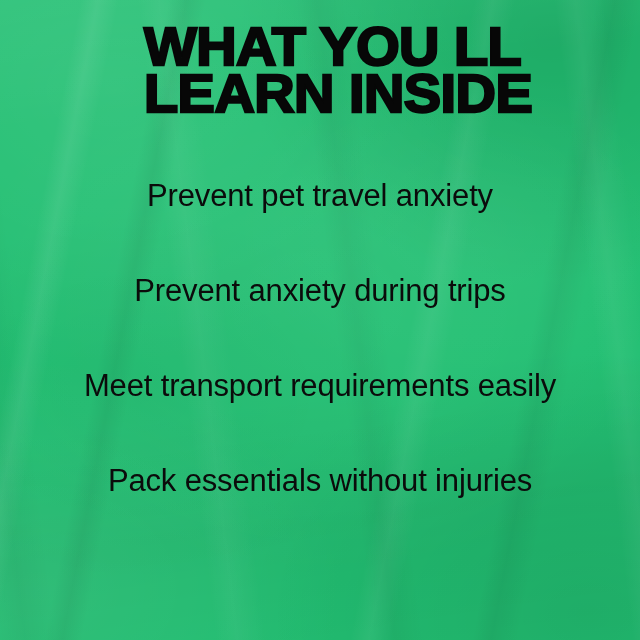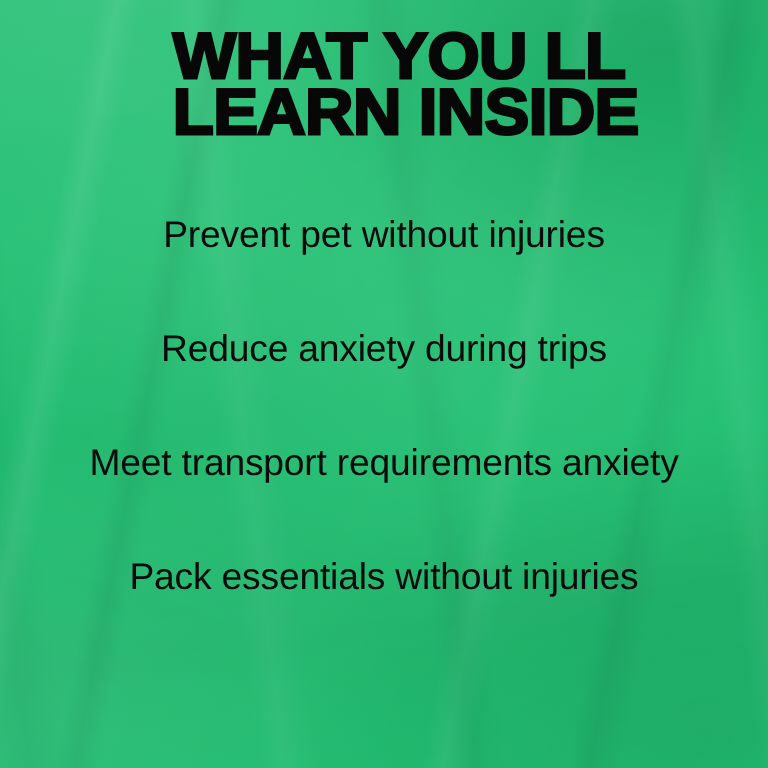--- a/index.html
+++ b/index.html
@@ -156,20 +156,20 @@
   <div class="tex tex-e"></div>
 
   <div class="content">
 
     <div class="headline">
       <span class="hl-line">WHAT YOU LL</span>
       <span class="hl-line">LEARN INSIDE</span>
     </div>
 
     <div class="bullets">
-      <span class="bullet">Prevent pet without injuries</span>
-      <span class="bullet">Reduce anxiety during trips</span>
-      <span class="bullet">Meet transport requirements anxiety</span>
+      <span class="bullet">Prevent pet travel anxiety</span>
+      <span class="bullet">Prevent anxiety during trips</span>
+      <span class="bullet">Meet transport requirements easily</span>
       <span class="bullet">Pack essentials without injuries</span>
     </div>
 
   </div>
 </div>
 
 </body></html>

